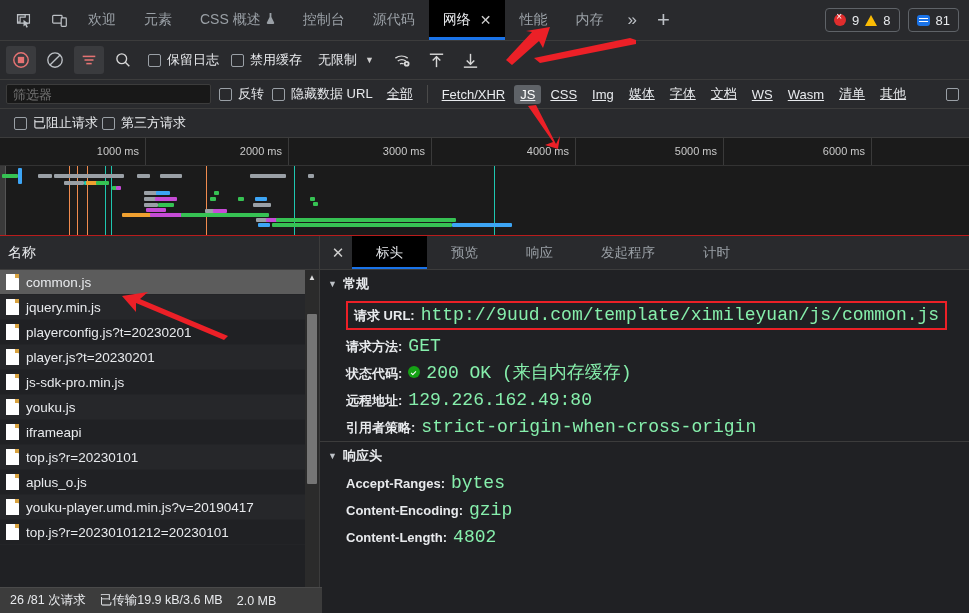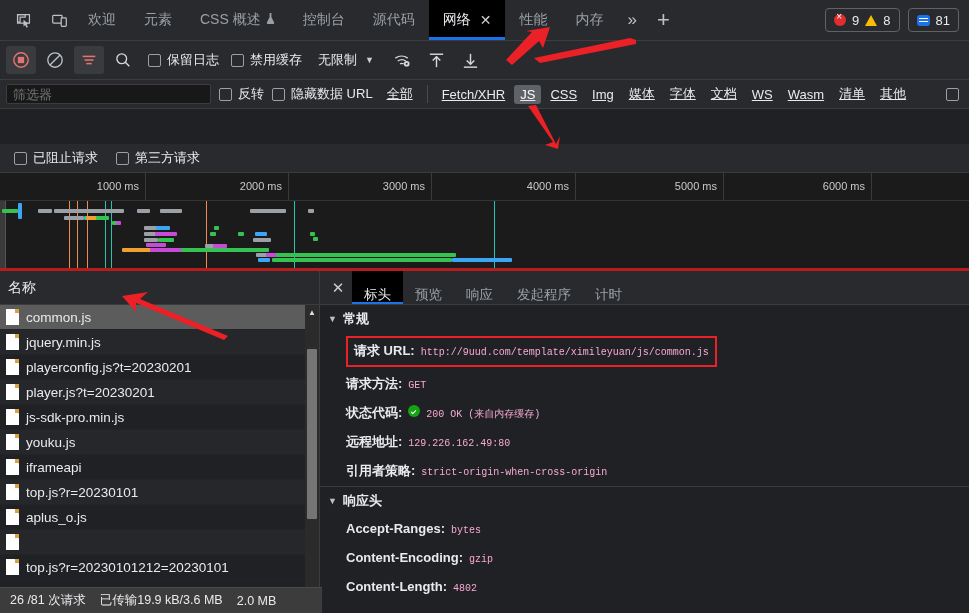--- a/index.html
+++ b/index.html
@@ -68,25 +68,25 @@
     color:#9aa0a6; font-size:13px; padding:0 6px; font-family:"Liberation Sans",sans-serif; outline:none;
   }
   .ftypes{ display:flex; align-items:center; gap:3px;text-decoration:underline; }
   .ftype{ font-size:13px; color:#e8eaed; padding:2px 6px; border-radius:3px; cursor:pointer; white-space:nowrap;}
   .ftype.sel{ background:#5f6368; color:#fff; }
   .lastck{ margin-left:auto; margin-right:4px; }
 
   
   .xrow{
     height:29px; flex:0 0 29px; background:#292a2d; display:flex; align-items:center;
-    gap:18px; padding:0 14px; border-bottom:1px solid #3c3c3c;margin-top:35px;
-  }
-
-  
-  .overview{ flex:0 0 98px; background:#1b1b1b; position:relative; border-bottom:3px solid #b91c1c; overflow:hidden;}
+    gap:4px; padding:0 14px; border-bottom:1px solid #3c3c3c;
+  }
+
+  
+  .overview{ flex:0 0 98px; background:#1b1b1b; position:relative; border-bottom:1px solid #b91c1c; overflow:hidden;}
   .ruler{ height:28px; position:relative; border-bottom:1px solid #333; }
   .ruler .tick{
     position:absolute; top:0; bottom:0; border-right:1px solid #3a3a3a;
     font-size:11px; color:#c9c9c9; text-align:right; padding-right:6px; line-height:26px;
   }
   .wf{ position:absolute; left:0; right:0; top:28px; bottom:0; }
   .wf .vline{ position:absolute; top:0; bottom:0; width:1px; }
   .bar{ position:absolute; height:4px; border-radius:1px; }
   .lhandle{ position:absolute; left:0; top:0; bottom:0; width:6px; background:#3a3a3a; border-right:1px solid #555;}
 
@@ -121,34 +121,34 @@
   .sthumb{ position:absolute; left:2px; right:2px; top:44px; height:170px; background:#757575; border-radius:1px; cursor:pointer;}
 
   
   .detpanel{ flex:1 1 auto; background:#202124; display:flex; flex-direction:column; min-width:0; min-height:0; }
   .dettabs{
     height:34px; flex:0 0 34px; background:#292a2d; display:flex; align-items:stretch;
     border-bottom:1px solid #3c3c3c; padding-left:4px;
   }
   .dclose{ width:28px; display:flex;align-items:center;justify-content:center;color:#cfcfcf;font-size:15px;cursor:pointer;}
   .dtab{
-    display:flex;align-items:flex-end;padding:0 12px;font-size:13.5px;color:#9aa0a6;cursor:pointer;position:relative;white-space:nowrap;
+    display:flex;align-items:center;padding:0 24px;font-size:13.5px;color:#9aa0a6;cursor:pointer;position:relative;white-space:nowrap;
   }
   .dtab.active{ background:#000; color:#e8eaed; }
   .dtab.active::after{ content:""; position:absolute;left:0;right:0;bottom:0;height:2.5px;background:#1a73e8; }
   .detbody{ flex:1 1 auto; overflow:hidden; padding:0; }
   .sect{ border-bottom:1px solid #3c3c3c; }
   .secthead{
     display:flex; align-items:center; gap:6px; height:28px; padding:0 8px;
     font-size:13px; color:#e8eaed; font-weight:bold; cursor:pointer;
   }
   .sectcaret{ font-size:9px; color:#bdc1c6; }
   .kv{ padding:3px 8px 3px 26px; font-size:13px; line-height:21px; display:flex; gap:6px; align-items:baseline; flex-wrap:wrap;}
   .k{ font-weight:bold; color:#e8eaed; font-family:"Liberation Sans",sans-serif; white-space:nowrap;}
-  .v{ color:#f9a8d4; font-family:"Liberation Mono", monospace; font-size:10px; word-break:break-all;}
+  .v{ color:#86efac; font-family:"Liberation Mono", monospace; font-size:18px; word-break:break-all;}
   .kvhl{ margin-left:18px; margin-right:auto; padding:2px 6px; border:2px solid #ec2027; display:inline-flex; gap:6px; align-items:baseline;}
   .okdot{ width:12px;height:12px;border-radius:50%;background:#15a215;display:inline-block;position:relative;flex:0 0 12px;}
   .okdot::after{content:"";position:absolute;left:3px;top:5px;width:4px;height:2px;border-left:1.6px solid #fff;border-bottom:1.6px solid #fff;transform:rotate(-45deg);}
 
   
   .statusbar{
     height:26px; flex:0 0 26px; background:#3c3c3c; display:flex; align-items:center;
     gap:14px; padding:0 10px; font-size:12.5px; color:#e8eaed; border-top:1px solid #4a4a4a;
   }
 
@@ -437,20 +437,21 @@
           <div class="rrow">
               <span class="ficon"></span>
               <span>top.js?r=20230101</span>
             </div>
           <div class="rrow">
               <span class="ficon"></span>
               <span>aplus_o.js</span>
             </div>
           <div class="rrow">
               <span class="ficon"></span>
+              <span>youku-player.umd.min.js?v=20190417</span>
             </div>
           <div class="rrow">
               <span class="ficon"></span>
               <span>top.js?r=20230101212=20230101</span>
             </div>
         </div>
         <div class="sbar">
           <div class="sarrow">▲</div>
           <div class="sthumb"></div>
           <div class="sarrow" style="position:absolute;bottom:0;left:0;right:0;">▼</div>

